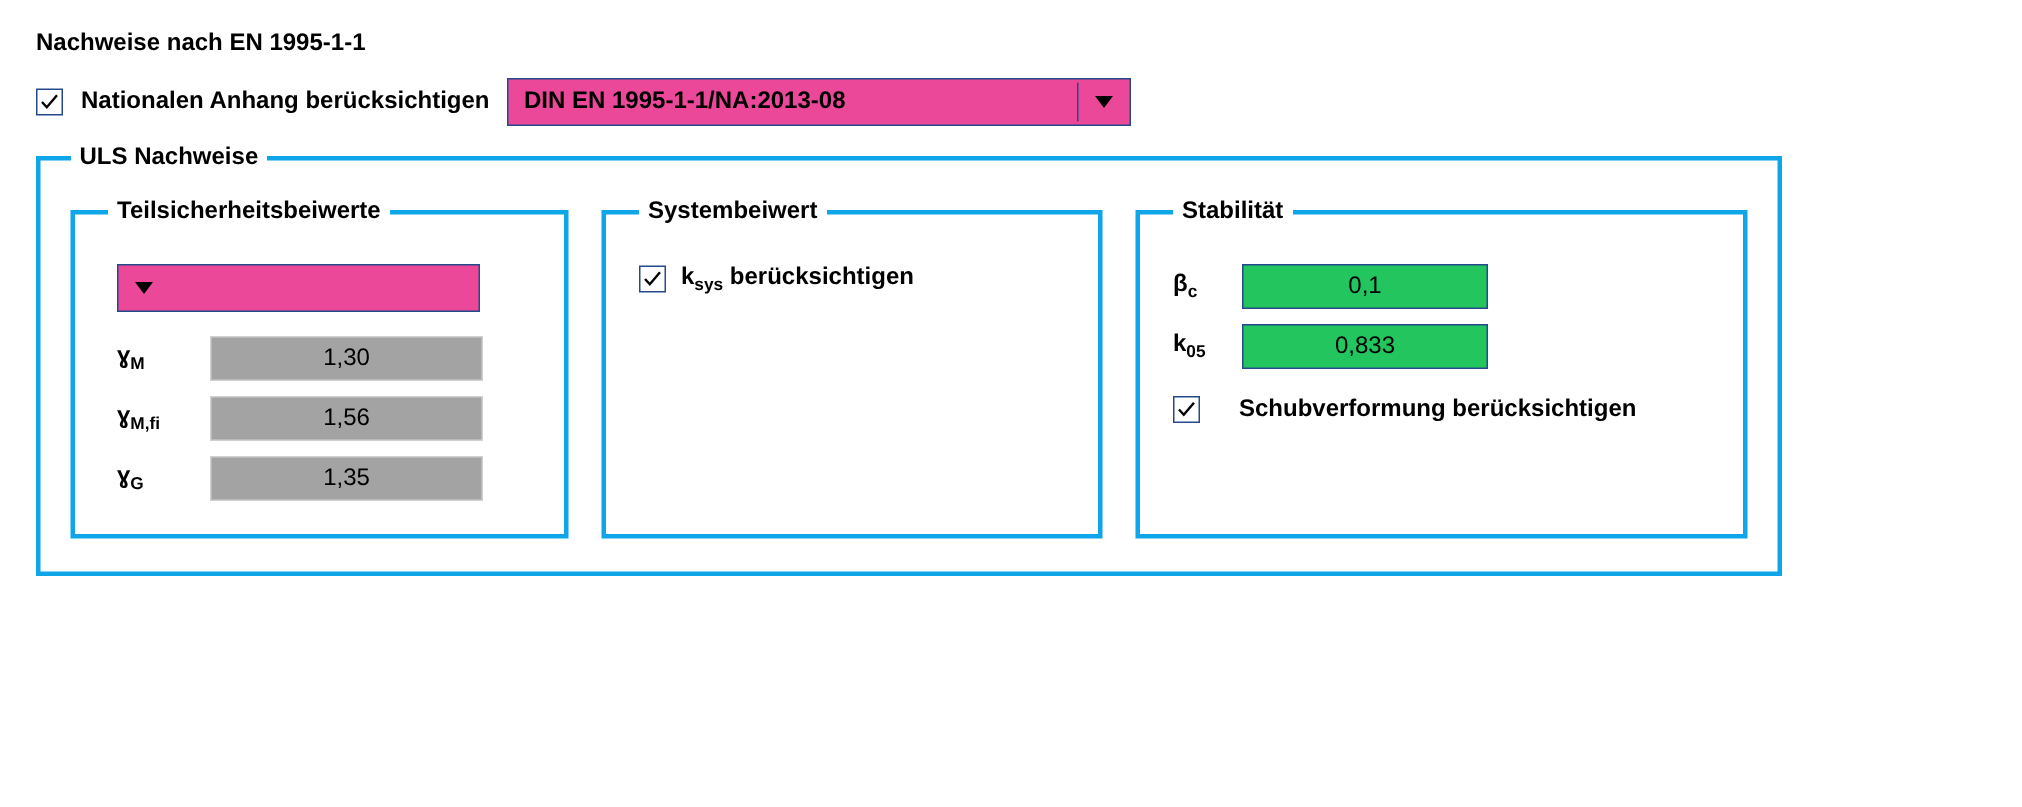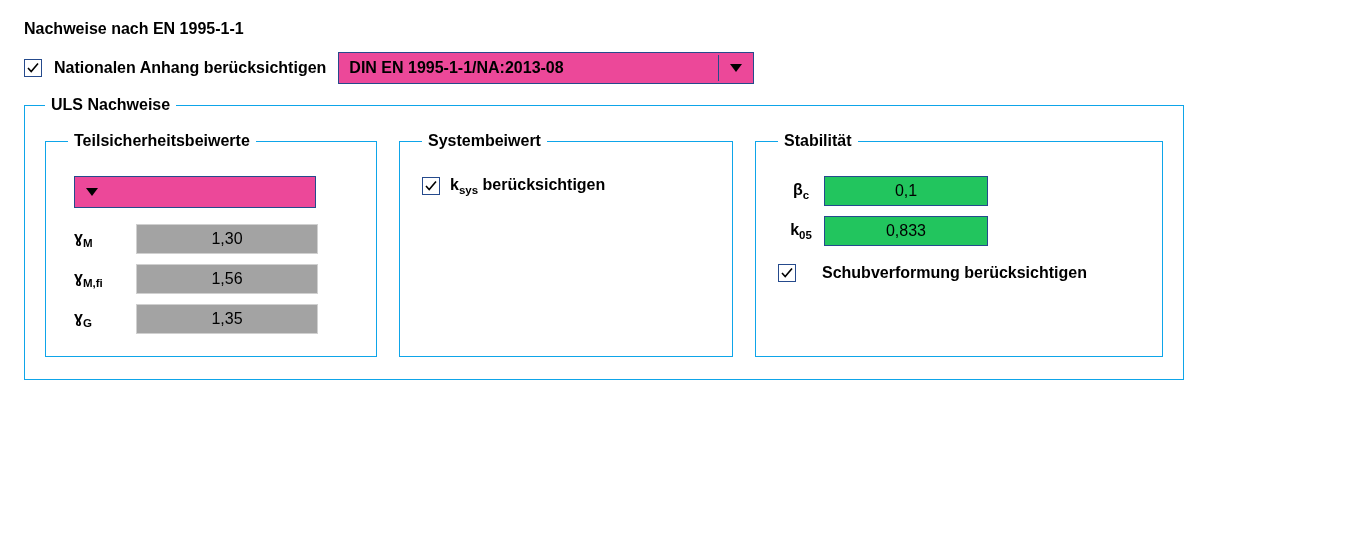--- a/index.html
+++ b/index.html
@@ -48,21 +48,21 @@
     border-right: 1px solid #254a8c;
   }
   .dropdown.wide .value { width: 380px; }
   .dropdown .arrow {
     width: 34px;
     display: flex;
     align-items: center;
     justify-content: center;
   }
   fieldset {
-    border: 1px solid #0ea5e9;
+    border: 3px solid #0ea5e9;
     margin: 0;
     padding: 18px 20px 22px 20px;
   }
   legend {
     padding: 0 6px;
     font-weight: bold;
   }
   .outer-fieldset { width: 1108px; }
   .inner-row {
     display: flex;
@@ -107,21 +107,21 @@
   }
 
   .sys-row { display: flex; align-items: center; gap: 10px; }
   .ksys { font-weight: bold; }
 
   .stab-row {
     display: flex;
     align-items: center;
     margin-bottom: 10px;
   }
-  .stab-label { width: 46px; font-weight: bold; text-align: center; }
+  .stab-label { width: 46px; font-weight: bold; }
   .stab-input {
     width: 164px;
     height: 30px;
     border: 1px solid #254a8c;
     background: #22c55e;
     display: flex;
     align-items: center;
     justify-content: center;
     font-weight: normal;
   }

